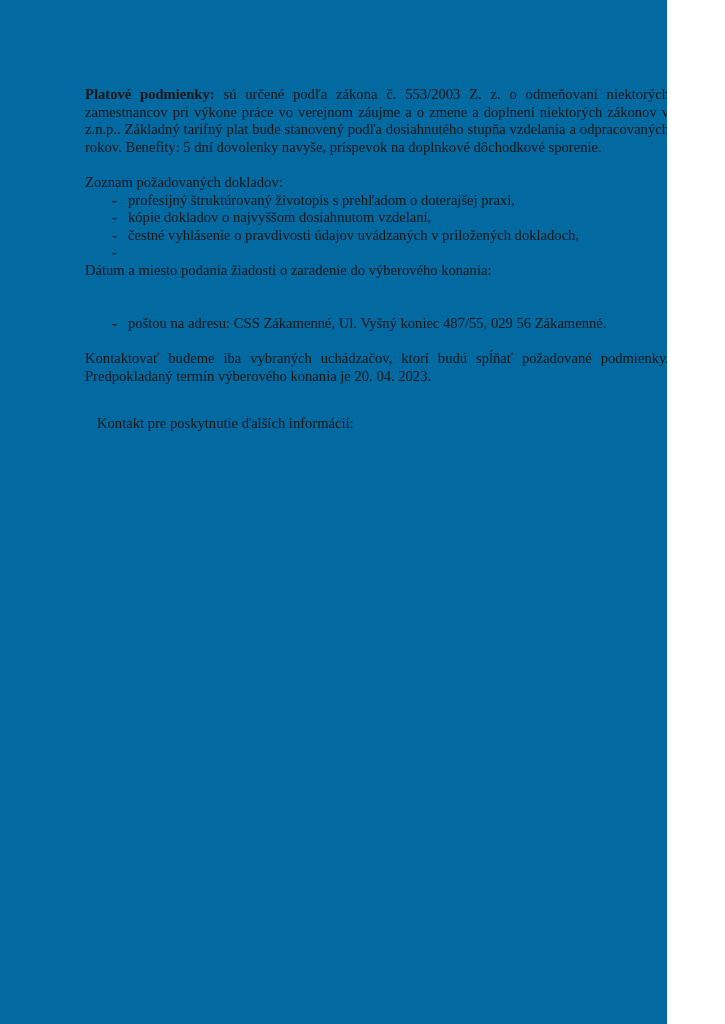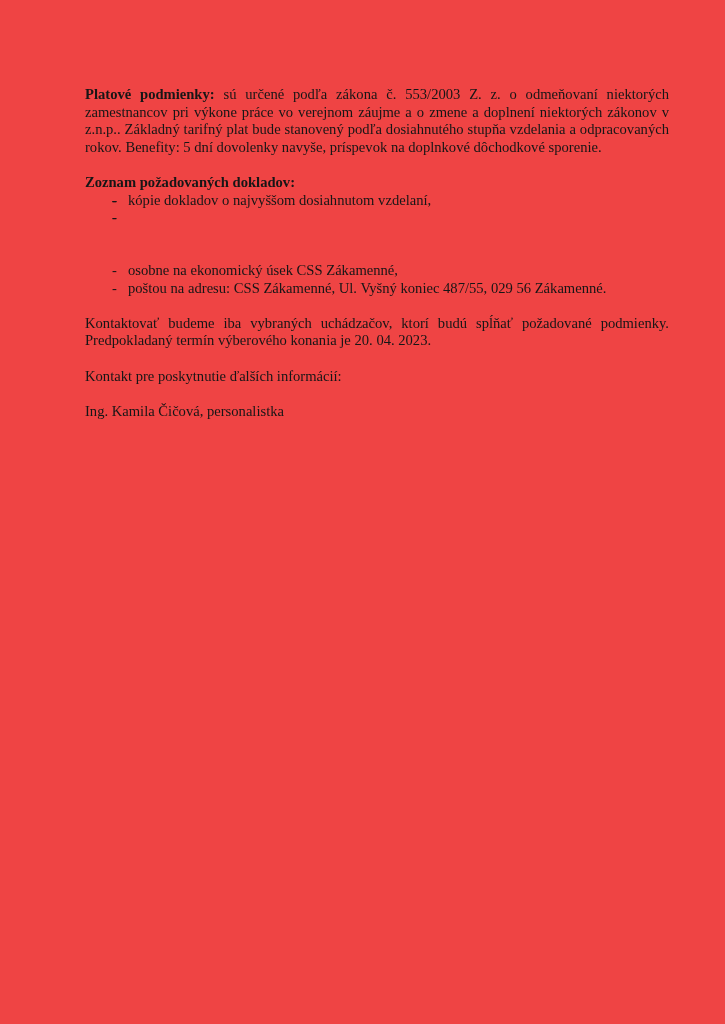--- a/index.html
+++ b/index.html
@@ -9,43 +9,43 @@
   }
   body {
     width: 725px;
     height: 1024px;
     font-family: "Liberation Serif", "DejaVu Serif", serif;
     color: #161616;
     -webkit-font-smoothing: antialiased;
   }
   .page {
     position: relative;
-    width: 725px;
+    width: 667px;
     height: 1024px;
-    background: #ef4444;
+    background: #0369a1;
     overflow: hidden;
   }
   .content {
     position: absolute;
     left: 85px;
     top: 86px;
     width: 584px;
   }
   p.para {
     margin: 0;
     font-size: 14.6px;
     line-height: 17.6px;
     text-align: justify;
     text-justify: inter-word;
   }
   .heading {
     margin: 0;
     font-size: 14.6px;
     line-height: 17.6px;
-    font-weight: bold;
+    font-weight: normal;
     text-align: left;
   }
   .gap {
     height: 17.6px;
   }
   b, .b {
     font-weight: bold;
   }
   ul.dash-list {
     list-style: none;
@@ -59,64 +59,64 @@
     font-size: 14.6px;
     line-height: 17.6px;
     text-align: left;
   }
   ul.dash-list li .dash {
     position: absolute;
     left: 27px;
     top: 0;
   }
   .contact-line {
-    margin: 0;
+    margin: 12px;
     font-size: 14.6px;
     line-height: 17.6px;
     text-align: left;
   }
 </style>
 </head>
 <body>
 
 <div class="page">
   <div class="content">
 
     <p class="para"><b class="b">Platové podmienky:</b><span> sú určené podľa zákona č. 553/2003 Z. z. o odmeňovaní niektorých zamestnancov pri výkone práce vo verejnom záujme a o zmene a doplnení niektorých zákonov v z.n.p.. Základný tarifný plat bude stanovený podľa dosiahnutého stupňa vzdelania a odpracovaných rokov. Benefity: 5 dní dovolenky navyše, príspevok na doplnkové dôchodkové sporenie.</span></p>
 
     <div class="gap"></div>
 
     <p class="heading">Zoznam požadovaných dokladov:</p>
     <ul class="dash-list">
       <li><span class="dash">-</span></li>
-      <li><span class="dash">-</span></li>
+      <li><span class="dash">-</span><span>profesijný štruktúrovaný životopis s prehľadom o doterajšej praxi,</span></li>
       <li><span class="dash">-</span><span>kópie dokladov o najvyššom dosiahnutom vzdelaní,</span></li>
-      <li><span class="dash">-</span></li>
+      <li><span class="dash">-</span><span>čestné vyhlásenie o pravdivosti údajov uvádzaných v priložených dokladoch,</span></li>
       <li><span class="dash">-</span></li>
     </ul>
 
     <div class="gap"></div>
 
+    <p class="heading">Dátum a miesto podania žiadosti o zaradenie do výberového konania:</p>
 
     <div class="gap"></div>
 
 
     <div class="gap"></div>
 
     <ul class="dash-list">
-      <li><span class="dash">-</span><span>osobne na ekonomický úsek CSS Zákamenné,</span></li>
+      <li><span class="dash">-</span></li>
       <li><span class="dash">-</span><span>poštou na adresu: CSS Zákamenné, Ul. Vyšný koniec 487/55, 029 56 Zákamenné.</span></li>
     </ul>
 
     <div class="gap"></div>
 
     <p class="para">Kontaktovať budeme iba vybraných uchádzačov, ktorí budú spĺňať požadované podmienky. Predpokladaný termín výberového konania je 20. 04. 2023.</p>
 
     <div class="gap"></div>
 
     <p class="contact-line">Kontakt pre poskytnutie ďalších informácií:</p>
 
     <div class="gap"></div>
 
-    <p class="contact-line">Ing. Kamila Čičová, personalistka</p>
 
   </div>
 </div>
 
 </body></html>

